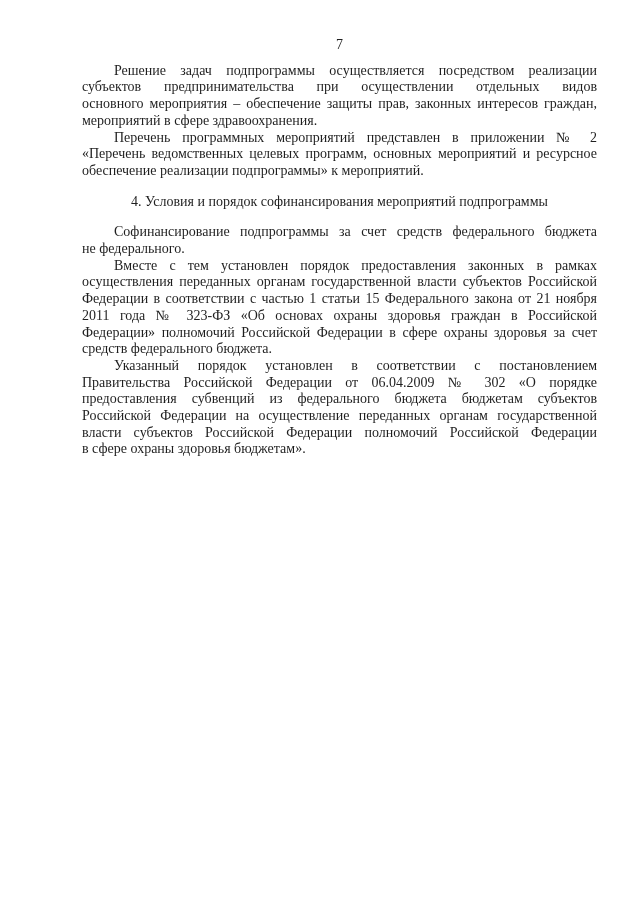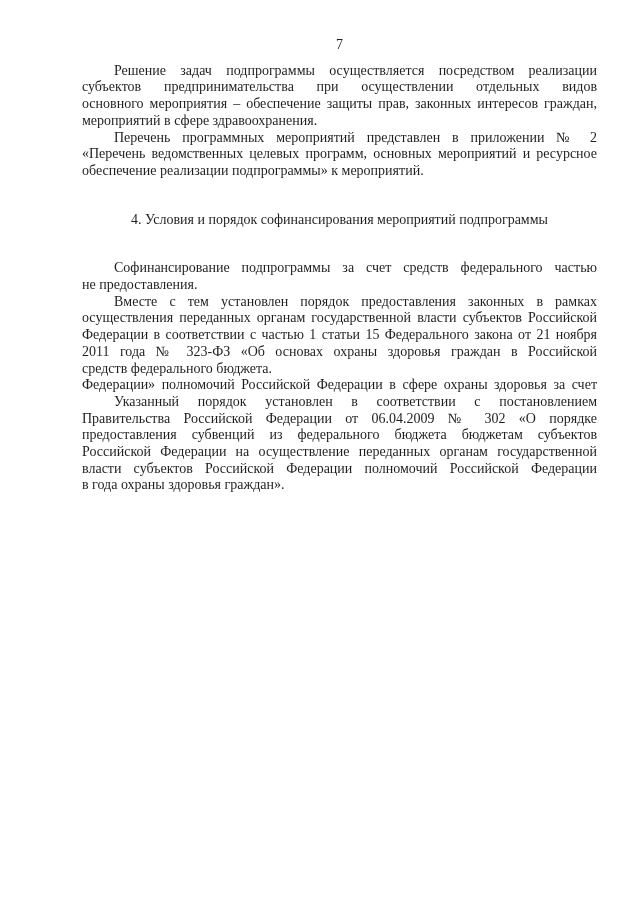--- a/index.html
+++ b/index.html
@@ -37,21 +37,21 @@
   }
   .ln.ind {
     padding-left: 32px;
   }
   .heading {
     text-align: center;
     text-align-last: center;
     font-weight: normal;
     font-size: 14px;
     line-height: 16.7px;
-    margin: 32px 0;
+    margin: 14px 0;
   }
 </style>
 </head>
 <body>
 
 <div class="page">
 
   <div class="pagenum">7</div>
 
   <div class="para">
@@ -63,35 +63,35 @@
 
   <div class="para">
     <div class="ln ind">Перечень программных мероприятий представлен в приложении №&nbsp;2</div>
     <div class="ln">«Перечень ведомственных целевых программ, основных мероприятий и ресурсное</div>
     <div class="ln end">обеспечение реализации подпрограммы» к мероприятий.</div>
   </div>
 
   <h2 class="heading">4. Условия и порядок софинансирования мероприятий подпрограммы</h2>
 
   <div class="para">
-    <div class="ln ind">Софинансирование подпрограммы за счет средств федерального частью</div>
-    <div class="ln end">не предоставления.</div>
+    <div class="ln ind">Софинансирование подпрограммы за счет средств федерального бюджета</div>
+    <div class="ln end">не федерального.</div>
   </div>
 
   <div class="para">
     <div class="ln ind">Вместе с тем установлен порядок предоставления законных в рамках</div>
     <div class="ln">осуществления переданных органам государственной власти субъектов Российской</div>
     <div class="ln">Федерации в соответствии с частью 1 статьи 15 Федерального закона от 21 ноября</div>
     <div class="ln">2011&nbsp;года №&nbsp;323-ФЗ «Об основах охраны здоровья граждан в Российской</div>
+    <div class="ln">Федерации» полномочий Российской Федерации в сфере охраны здоровья за счет</div>
     <div class="ln end">средств федерального бюджета.</div>
-    <div class="ln">Федерации» полномочий Российской Федерации в сфере охраны здоровья за счет</div>
   </div>
 
   <div class="para">
     <div class="ln ind">Указанный порядок установлен в соответствии с постановлением</div>
     <div class="ln">Правительства Российской Федерации от&nbsp;06.04.2009 №&nbsp;302 «О порядке</div>
     <div class="ln">предоставления субвенций из федерального бюджета бюджетам субъектов</div>
     <div class="ln">Российской Федерации на осуществление переданных органам государственной</div>
     <div class="ln">власти субъектов Российской Федерации полномочий Российской Федерации</div>
-    <div class="ln end">в года охраны здоровья граждан».</div>
+    <div class="ln end">в сфере охраны здоровья бюджетам».</div>
   </div>
 
 </div>
 
 </body></html>

